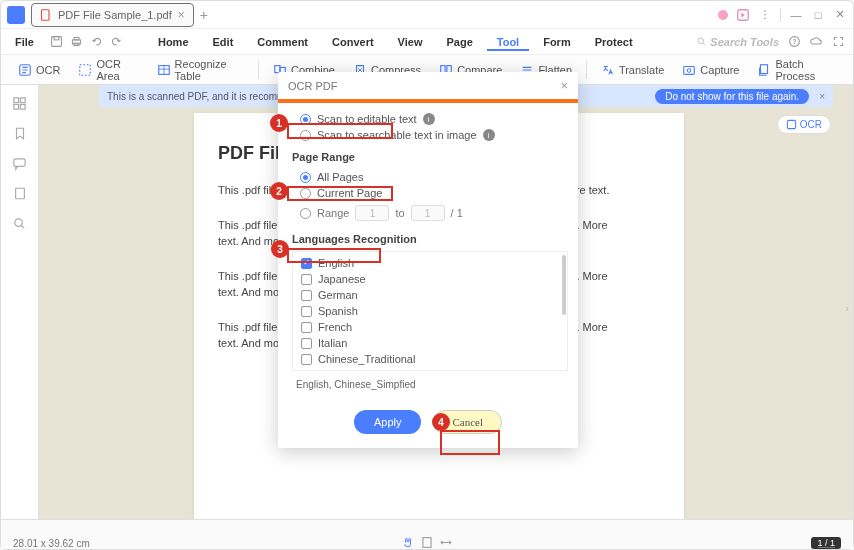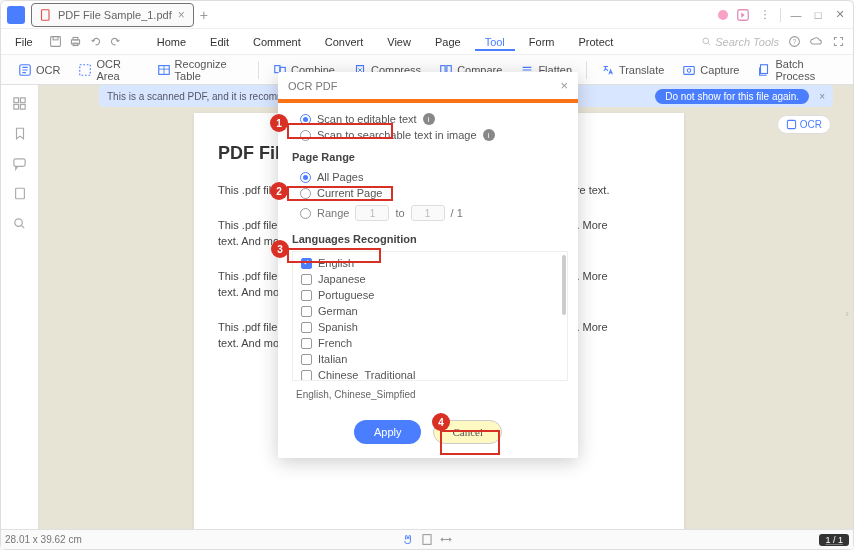--- a/index.html
+++ b/index.html
@@ -8,21 +8,21 @@
 .titlebar { height: 28px; display: flex; align-items: center; padding: 0 6px; border-bottom: 1px solid #eee; }
 .app-icon { width: 18px; height: 18px; background: #4a7eff; border-radius: 3px; margin-right: 6px; }
 .tab { display: flex; align-items: center; gap: 6px; padding: 4px 8px; border: 1px solid #737373; border-radius: 4px; background: #fafafa; font-size: 11px; color: #666; }
 .tab-close { color: #999; font-size: 12px; cursor: pointer; }
 .tab-add { margin-left: 6px; color: #999; font-size: 14px; cursor: pointer; }
 .title-right { margin-left: auto; display: flex; gap: 8px; align-items: center; }
 .win-btn { width: 14px; height: 14px; color: #888; cursor: pointer; display: flex; align-items: center; justify-content: center; font-size: 11px; }
 .color-dot { width: 10px; height: 10px; border-radius: 50%; }
 .divider-v { width: 1px; height: 14px; background: #ddd; }
 
-.menubar { height: 26px; display: flex; align-items: center; padding: 0 8px; gap: 4px; border-bottom: 1px solid #eee; }
+.menubar { height: 26px; display: flex; align-items: center; padding: 0 8px; gap: 4px; border-bottom: 1px solid #eee; font-weight: bold; }
 .menubar .file-menu { font-size: 11px; color: #333; padding: 2px 6px; }
 .mini-icons { display: flex; gap: 6px; margin-left: 6px; margin-right: 20px; }
 .mini-icon { width: 14px; height: 14px; color: #888; display: flex; align-items: center; justify-content: center; }
 .menu-item { font-size: 11px; color: #333; padding: 3px 10px; cursor: pointer; }
 .menu-item.active { color: #4a7eff; border-bottom: 2px solid #4a7eff; padding-bottom: 1px; }
 .menu-right { margin-left: auto; display: flex; gap: 8px; align-items: center; color: #aaa; font-size: 11px; }
 .search-tools { color: #bbb; font-style: italic; display: flex; align-items: center; gap: 3px; }
 
 .toolbar { height: 30px; display: flex; align-items: center; padding: 0 10px; gap: 4px; border-bottom: 1px solid #e0e0e0; background: #fdfdfd; }
 .tool-btn { display: flex; align-items: center; gap: 4px; padding: 3px 7px; font-size: 11px; color: #555; cursor: pointer; }
@@ -65,21 +65,21 @@
 .checkbox.checked { background: #4a7eff; border-color: #4a7eff; }
 .checkmark { color: #fff; font-size: 8px; line-height: 1; }
 .selected-langs { padding: 4px 0 4px 4px; font-size: 10px; color: #666; }
 .dialog-footer { display: flex; justify-content: center; gap: 12px; padding: 10px 0 14px 0; }
 .btn-primary { background: #4a7eff; color: #fff; border: none; padding: 5px 20px; border-radius: 12px; font-size: 11px; cursor: pointer; }
 .btn-secondary { background: #fef9c3; color: #555; border: 1px solid #ccc; padding: 5px 18px; border-radius: 12px; font-size: 11px; cursor: pointer; font-family: Liberation Serif, serif; }
 
 .callout { position: absolute; width: 18px; height: 18px; background: #d93025; color: #fff; border-radius: 50%; display: flex; align-items: center; justify-content: center; font-size: 10px; font-weight: bold; z-index: 20; }
 .hl-box { position: absolute; border: 2px solid #d93025; z-index: 20; pointer-events: none; }
 
-.statusbar { height: 20px; border-top: 1px solid #e0e0e0; background: #fafafa; display: flex; align-items: center; padding: 0 4px; font-size: 10px; color: #777; }
+.statusbar { height: 30px; border-top: 1px solid #e0e0e0; background: #fafafa; display: flex; align-items: flex-end; padding: 0 12px; font-size: 10px; color: #777; }
 .status-right { margin-left: auto; display: flex; gap: 10px; align-items: center; text-decoration: underline; }
 .page-ind { background: #333; color: #fff; padding: 1px 6px; border-radius: 3px; font-size: 9px; }
 .status-center { position:absolute; left:50%; transform:translateX(-50%); display:flex; gap:6px; align-items:center; }
 .status-icon { width:13px; height:13px; color:#888; display:flex; align-items:center; justify-content:center; }
 
 svg { display: block; }
 </style>
 </head>
 <body>
 
@@ -400,24 +400,20 @@
                 <span class="checkmark">✓</span>
               </span>
               <span>English</span>
             </div>
             <div class="check-row">
               <span class="checkbox"></span>
               <span>Japanese</span>
             </div>
             <div class="check-row">
               <span class="checkbox"></span>
-              <span>Portuguese</span>
-            </div>
-            <div class="check-row">
-              <span class="checkbox"></span>
               <span>German</span>
             </div>
             <div class="check-row">
               <span class="checkbox"></span>
               <span>Spanish</span>
             </div>
             <div class="check-row">
               <span class="checkbox"></span>
               <span>French</span>
             </div>

